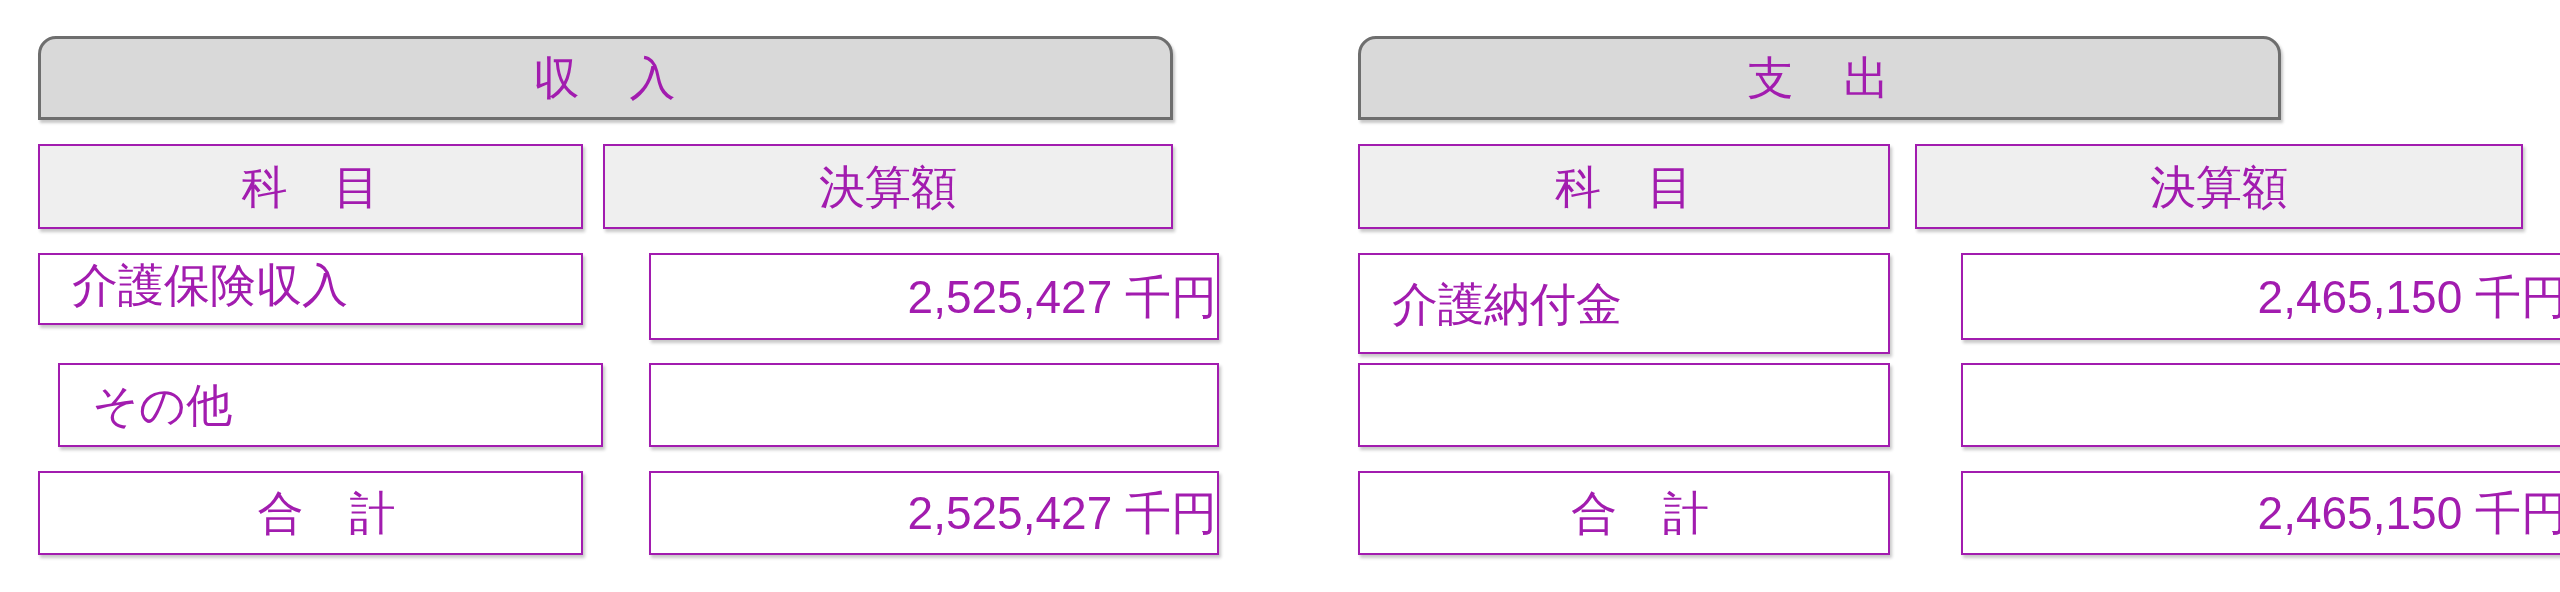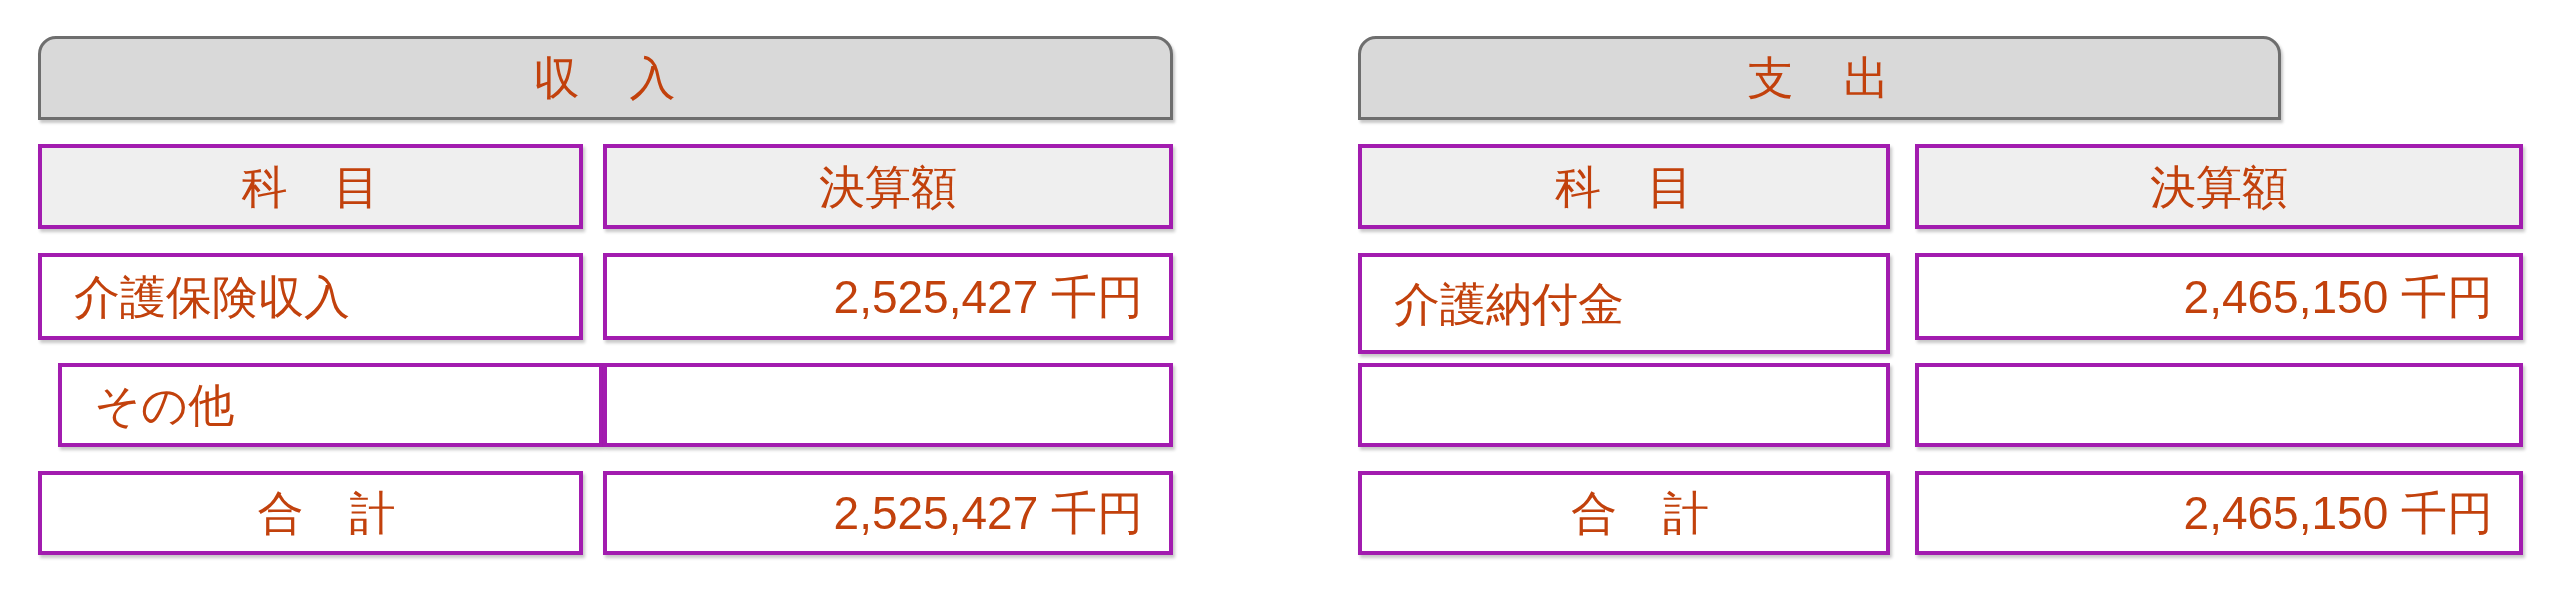--- a/index.html
+++ b/index.html
@@ -6,27 +6,27 @@
     margin: 0;
     padding: 0;
     background: #ffffff;
   }
   #stage {
     position: relative;
     width: 2560px;
     height: 592px;
     background: #ffffff;
     font-family: "Liberation Sans", "DejaVu Sans", sans-serif;
-    color: #c2410c;
+    color: #a21caf;
   }
   .box {
     position: absolute;
     box-sizing: border-box;
     background: #ffffff;
-    border: 4px solid #a21caf;
+    border: 2px solid #a21caf;
     box-shadow: 2px 3px 3px rgba(0,0,0,0.22);
     display: flex;
     align-items: center;
     font-size: 46px;
     line-height: 1;
     white-space: nowrap;
     overflow: hidden;
   }
   .title-bar {
     background: #d9d9d9;
@@ -38,38 +38,38 @@
   .header-cell {
     background: #efefef;
     justify-content: center;
   }
   .item-cell {
     justify-content: flex-start;
     padding-left: 32px;
   }
   .amount-cell {
     justify-content: flex-end;
-    padding-right: 26px;
+    margin-left: 46px;
   }
   .total-cell {
     justify-content: center;
     padding-left: 32px;
   }
 </style>
 </head>
 <body>
 
 <div id="stage">
 
   <div class="box title-bar" style="left:38px; top:36px; width:1135px; height:84px;">収　入</div>
 
   <div class="box header-cell" style="left:38px; top:144px; width:545px; height:85px;">科　目</div>
   <div class="box header-cell" style="left:603px; top:144px; width:570px; height:85px;">決算額</div>
 
-  <div class="box item-cell" style="left:38px; top:253px; width:545px; height:87px;">介護保険収入</div>
+  <div class="box item-cell" style="left:38px; top:253px; width:545px; height:72px;font-family:Liberation Mono, monospace;">介護保険収入</div>
   <div class="box amount-cell" style="left:603px; top:253px; width:570px; height:87px;">2,525,427 千円</div>
 
   <div class="box item-cell" style="left:38px; top:363px; width:545px; height:84px;margin-left:20px;">その他</div>
   <div class="box amount-cell" style="left:603px; top:363px; width:570px; height:84px;"></div>
 
   <div class="box total-cell" style="left:38px; top:471px; width:545px; height:84px;">合　計</div>
   <div class="box amount-cell" style="left:603px; top:471px; width:570px; height:84px;">2,525,427 千円</div>
 
   <div class="box title-bar" style="left:1358px; top:36px; width:923px; height:84px;">支　出</div>
 

